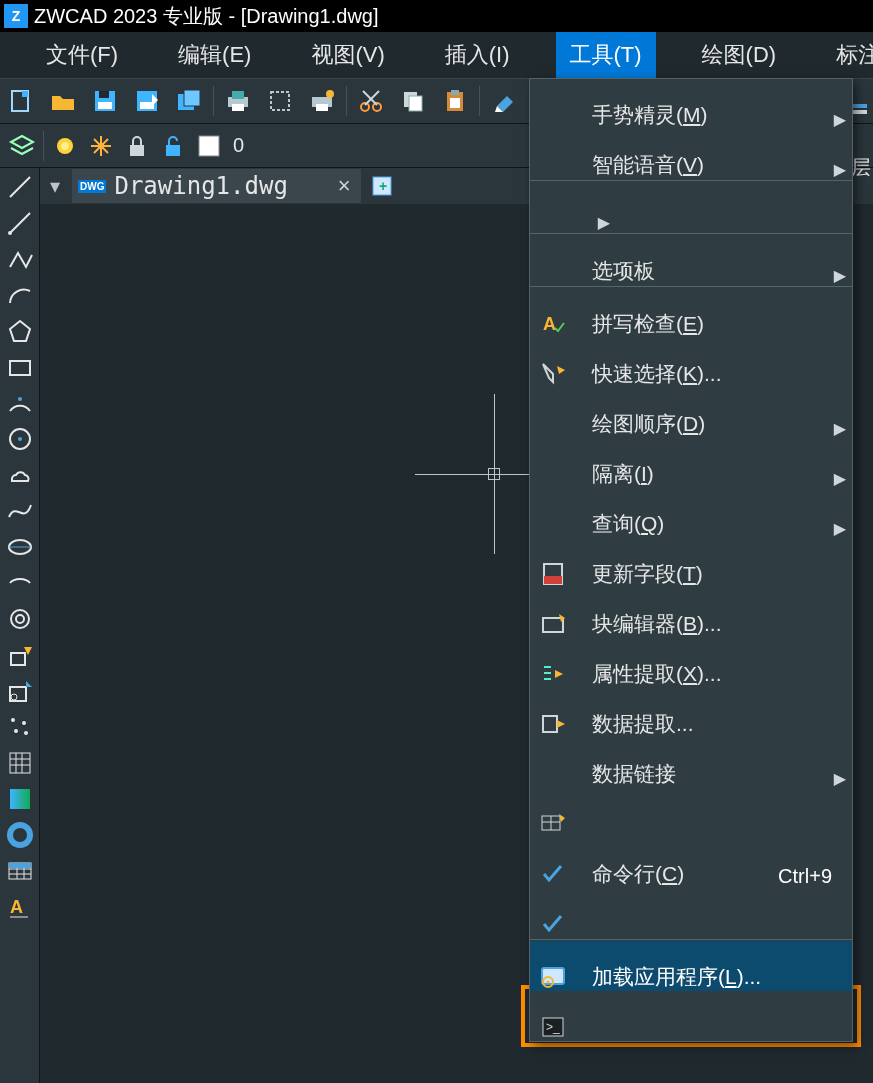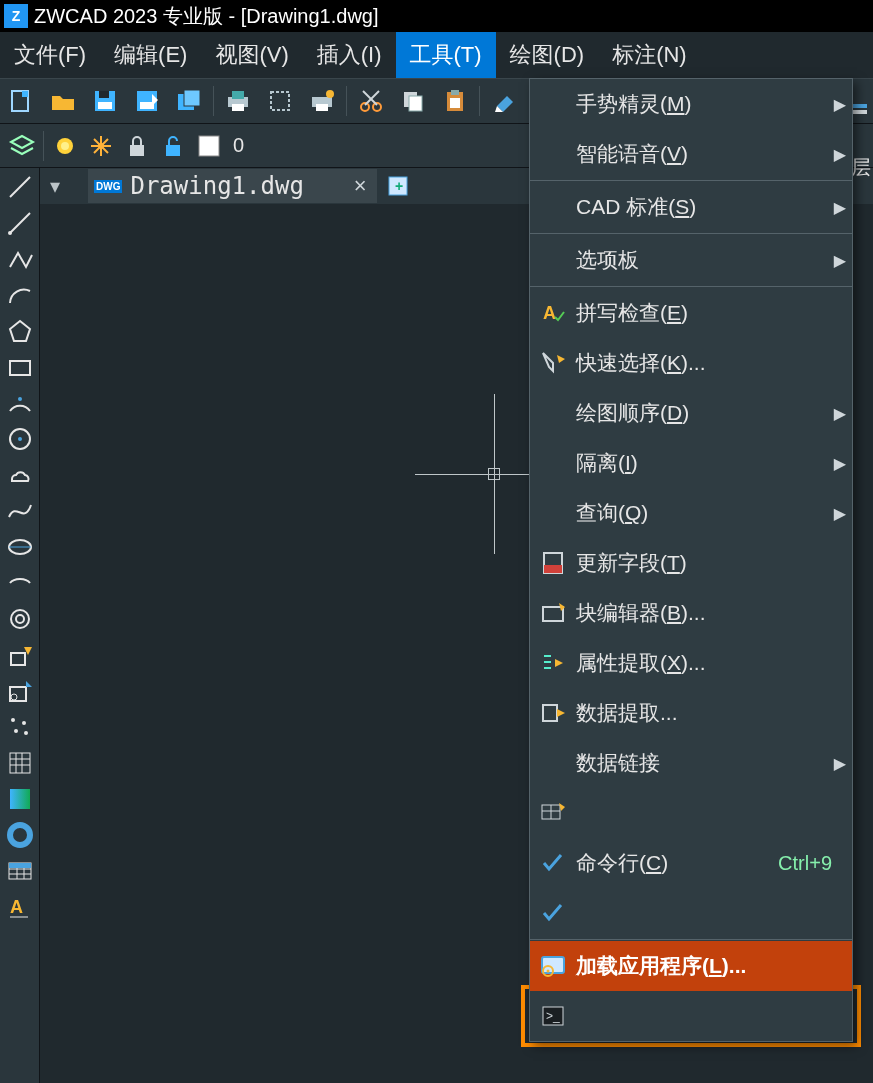--- a/index.html
+++ b/index.html
@@ -2,59 +2,59 @@
 <html><head>
 <meta charset="utf-8">
 <style>
   * { box-sizing: border-box; margin: 0; padding: 0; }
   html, body { width: 873px; height: 1083px; overflow: hidden; font-family: "Microsoft YaHei", "Segoe UI", Arial, sans-serif; background: #20292e; color: #e6e6e6; }
   
   .titlebar { height: 32px; display: flex; align-items: center; padding: 0 4px; background: #000; color: #fff; font-size: 20px; font-weight: 500; }
   .titlebar .logo { width: 24px; height: 24px; background: #2196f3; color: #fff; font-size: 14px; font-weight: bold; display: inline-flex; align-items: center; justify-content: center; margin-right: 6px; }
   
   .menubar { height: 46px; display: flex; align-items: stretch; background: #20292e; font-size: 22px; }
-  .menubar .menu-item { padding: 12px 14px; display: flex; align-items: center; cursor: default; white-space: nowrap; }
+  .menubar .menu-item { padding: 12px 14px; display: flex; align-items: center; cursor: default; white-space: nowrap; margin-left: 32px; }
   .menubar .menu-item.active { background: #0078d7; color: #fff; text-align: center; }
   
   .toolbar1 { height: 46px; display: flex; align-items: center; background: #2a363c; border-top: 1px solid #3a464c; border-bottom: 1px solid #101418; }
   .toolbar1 .tbtn { width: 40px; height: 40px; display: flex; align-items: center; justify-content: center; margin: 0 1px; }
   .sep { width: 1px; height: 30px; background: #455258; margin: 0 3px; }
   
   .toolbar2 { height: 44px; display: flex; align-items: center; background: #2a363c; border-bottom: 1px solid #101418; padding-left: 4px; font-size: 20px;}
   .toolbar2 .tbtn { width: 36px; height: 36px; display: flex; align-items: center; justify-content: center; }
   .layer-num { color:#e6e6e6; margin-left: 6px;}
   
   .content { position: relative; height: calc(1083px - 32px - 46px - 46px - 44px); display: flex; }
   
   .left-tools { width: 40px; background: #2a363c; border-right: 1px solid #101418; display: flex; flex-direction: column; align-items: center; padding-top: 2px; gap:2px;}
   .left-tools .ltbtn { width: 34px; height: 34px; display:flex;align-items:center;justify-content:center; }
   
   .canvas-wrap { flex: 1; position: relative; background: #20292e; }
   
   .doc-tab-row { height: 36px; display: flex; align-items: center; background: #2a363c; font-size: 18px;}
   .doc-tab-row .chev { width: 30px; text-align:center; color:#bcc4c8; font-size:20px;}
-  .doc-tab { display: flex; align-items: center; background: #3a464c; height: 34px; padding: 0 10px 0 6px; gap:8px; margin-left:18px;}
+  .doc-tab { display: flex; align-items: center; background: #3a464c; height: 34px; padding: 0 10px 0 6px; gap:8px; margin-left:2px;}
   .doc-tab .dwg-badge { background:#0078d7; color:#fff; font-size:10px; font-weight:bold; padding:1px 2px;}
   .doc-tab .dname { font-family: Consolas, monospace; font-size:24px; color:#e6e6e6;}
   .doc-tab .close { margin-left: 42px; font-size:22px; color:#cfd6da; }
   .newtab { width:36px; height:34px; margin-left:4px; display:flex; align-items:center; justify-content:center; }
   
   .canvas { position:absolute; top:36px; left:0; right:0; bottom:0; background:#20292e; }
   .cross-h { position:absolute; top:270px; left:375px; width:160px; height:1px; background:#bfc6c9; }
   .cross-v { position:absolute; top:190px; left:454px; width:1px; height:160px; background:#bfc6c9; }
   .target { position:absolute; top:264px; left:448px; width:12px; height:12px; border:1px solid #bfc6c9; }
   
   
   .dropdown { position:absolute; top:78px; left:529px; width:324px; background:#2f3c42; border:1px solid #55636a; box-shadow: 4px 4px 10px rgba(0,0,0,.5); z-index:100; font-size:21px; }
-  .dd-row { height:50px; display:flex; align-items:center; position:relative; cursor:default;}
+  .dd-row { height:50px; display:flex; align-items:flex-end; position:relative; cursor:default;gap:16px;}
   .dd-icon { width:46px; display:flex; align-items:center; justify-content:center; }
   .dd-label { flex:1; white-space:nowrap; }
   .dd-arrow { width:24px; text-align:center; color:#cfd6da; font-size:16px;}
-  .dd-shortcut { margin-right: 20px; color:#86efac; font-size:20px;}
-  .dd-row.hl { background:#c2410c; color:#fff;font-weight:bold; }
+  .dd-shortcut { margin-right: 20px; color:#ffffff; font-size:20px;}
+  .dd-row.hl { background:#0c4a6e; color:#fff; }
   .dd-highlight-box { position:absolute; border:4px solid #ff8c00; pointer-events:none; }
   .dd-sep { height:1px; background:#55636a; margin:1px 0; }
   
   .u { text-decoration: underline; }
   
   
   .right-sliver { position:absolute; top:78px; right:0; width:24px;color:#e6e6e6; font-size:20px; text-align:center;}
   
   svg { display:block; }
 </style>
@@ -386,21 +386,20 @@
       <div class="dd-arrow">▶</div>
     </div>
     <div class="dd-row">
       <div class="dd-icon"></div>
       <div class="dd-label">智能语音(<span class="u">V</span>)</div>
       <div class="dd-arrow">▶</div>
     </div>
     <div class="dd-sep"></div>
     <div class="dd-row">
       <div class="dd-icon"></div>
-      <div class="dd-label">CAD 标准(<span class="u">S</span>)</div>
       <div class="dd-arrow">▶</div>
     </div>
     <div class="dd-sep"></div>
     <div class="dd-row">
       <div class="dd-icon"></div>
       <div class="dd-label">选项板</div>
       <div class="dd-arrow">▶</div>
     </div>
     <div class="dd-sep"></div>
     <div class="dd-row">

